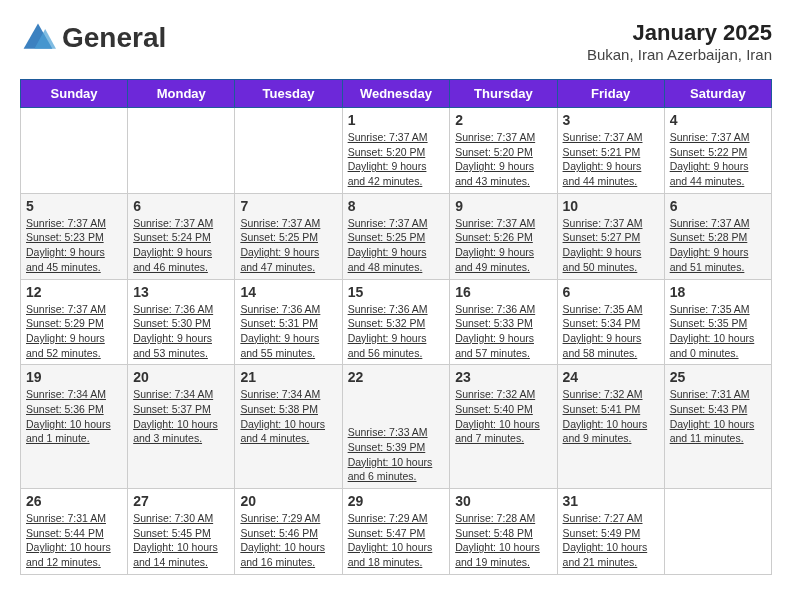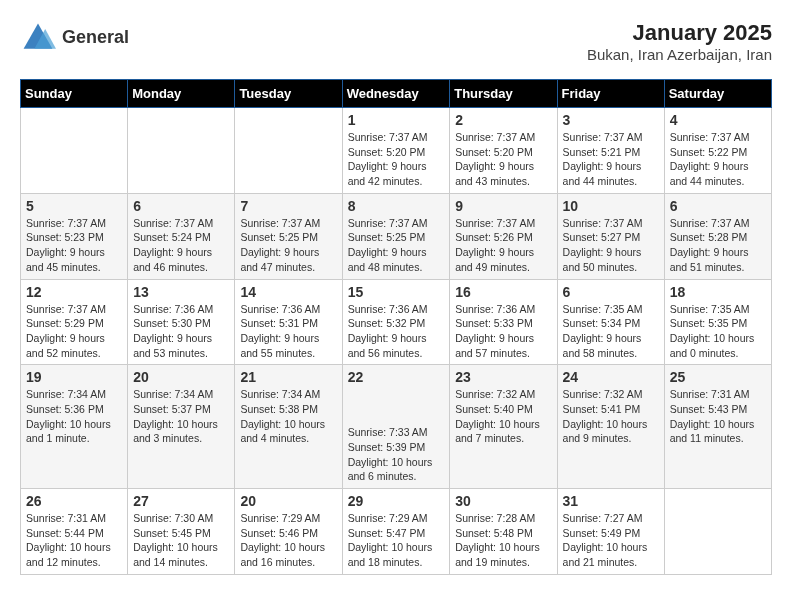--- a/index.html
+++ b/index.html
@@ -15,21 +15,21 @@
       justify-content: space-between;
       align-items: flex-start;
       margin-bottom: 16px;
     }
     .logo {
       display: flex;
       align-items: center;
       gap: 6px;
     }
     .logo-text {
-      font-size: 18px;
+      font-size: 28px;
       font-weight: bold;
       line-height: 1.1;
     }
     .logo-text span.general { color: #333; }
     .logo-text span.blue { color: #1a6bb5; }
     .logo-icon {
       width: 36px;
       height: 36px;
     }
     .title-section {
@@ -43,26 +43,26 @@
     .subtitle {
       font-size: 15px;
       color: #444;
     }
     .calendar {
       width: 100%;
       border-collapse: collapse;
       border: 1px solid #ccc;
     }
     .calendar th {
-      background-color: #000000;
+      background-color: #6d28d9;
       color: #fff;
       font-size: 13px;
       font-weight: bold;
       padding: 6px 4px;
-      text-align: left;
+      text-align: center;
       border: 1px solid #1e5a9a;
     }
     .calendar td {
       vertical-align: top;
       padding: 4px 5px;
       border: 1px solid #ccc;
       font-size: 11px;
       color: #333;
       width: 108px;
       min-height: 80px;
@@ -74,20 +74,21 @@
     .day-number {
       font-size: 14px;
       font-weight: bold;
       display: block;
       margin-bottom: 2px;
     }
     .day-info {
       font-size: 10.5px;
       line-height: 1.4;
       color: #333;
+      text-decoration: underline;
     }
     .empty-cell {
       background: #f9f9f9;
     }
   </style>
 </head>
 <body>
 
 <div class="header">
   <div class="logo">

